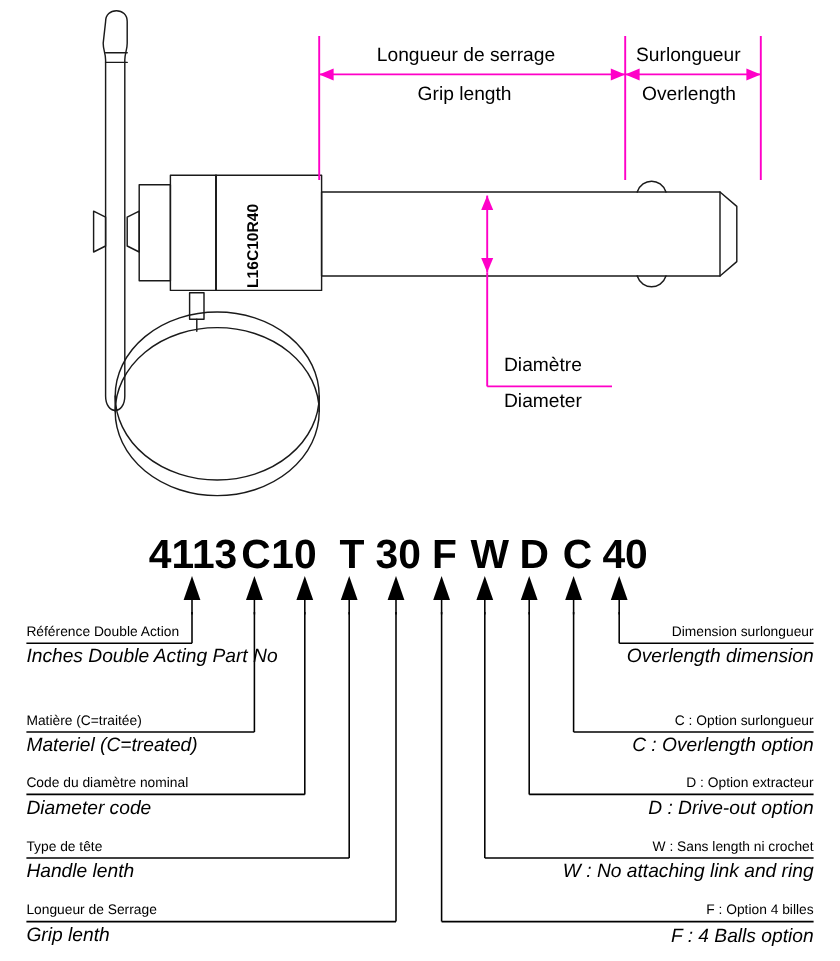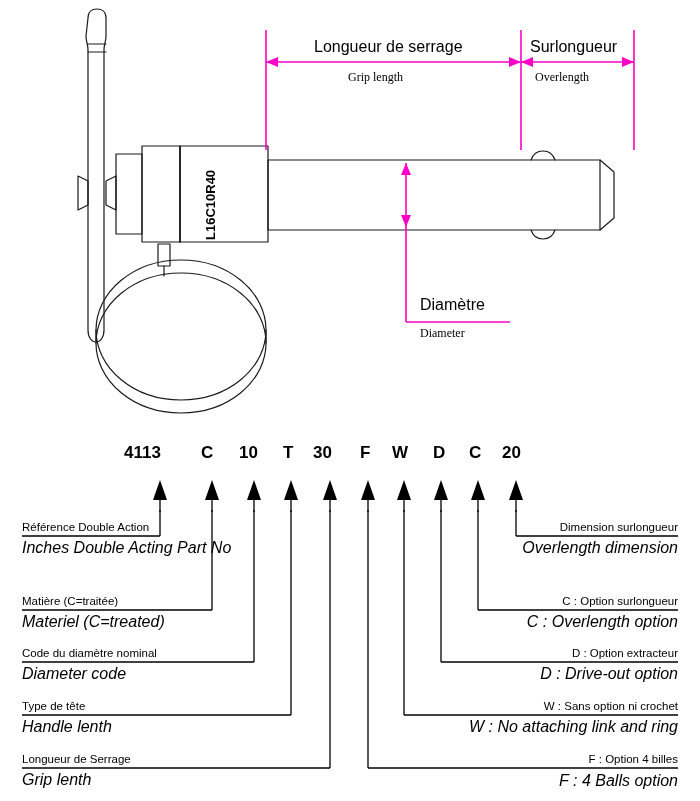--- a/index.html
+++ b/index.html
@@ -10,24 +10,24 @@
     color:#000;
     position:relative;
     overflow:hidden;
   }
   .stage{position:absolute;left:0;top:0;width:700px;height:801px;}
   svg.layer{position:absolute;left:0;top:0;width:700px;height:801px;}
   .lbl{position:absolute;white-space:nowrap;}
 
   
   .dim-fr{font-size:16px;}
-  .dim-en{font-size:12px;font-family:Liberation Serif, serif;}
-
-  
-  .pn{position:absolute;font-size:17px;font-weight:bold;letter-spacing:0px;}
+  .dim-en{font-size:16px;}
+
+  
+  .pn{position:absolute;font-size:34px;font-weight:bold;letter-spacing:0px;}
 
   
   .leg-fr{position:absolute;font-size:11.5px;white-space:nowrap;text-align:center;}
   .leg-en{position:absolute;font-size:16px;font-style:italic;white-space:nowrap;}
   .leg-fr.r,.leg-en.r{text-align:right;}
 
   
   .vtext{
     position:absolute;
     font-size:13px;font-weight:bold;
@@ -167,28 +167,28 @@
   <div class="lbl dim-en" style="left:348px;top:70px;">Grip length</div>
 
   <div class="lbl dim-fr" style="left:530px;top:38px;">Surlongueur</div>
   <div class="lbl dim-en" style="left:535px;top:70px;">Overlength</div>
 
   <div class="lbl dim-fr" style="left:420px;top:296px;">Diamètre</div>
   <div class="lbl dim-en" style="left:420px;top:326px;">Diameter</div>
 
   <div class="pn" style="left:124px;top:443px;">4113</div>
   <div class="pn" style="left:201px;top:443px;">C</div>
-  <div class="pn" style="left:239px;top:443px;">10</div>
+  <div class="pn" style="left:226px;top:443px;">10</div>
   <div class="pn" style="left:283px;top:443px;">T</div>
   <div class="pn" style="left:313px;top:443px;">30</div>
   <div class="pn" style="left:360px;top:443px;">F</div>
   <div class="pn" style="left:392px;top:443px;">W</div>
   <div class="pn" style="left:433px;top:443px;">D</div>
   <div class="pn" style="left:469px;top:443px;">C</div>
-  <div class="pn" style="left:502px;top:443px;">20</div>
+  <div class="pn" style="left:502px;top:443px;">40</div>
 
   <div class="leg-fr" style="left:22px;top:536px;transform:translateY(-15px);">Référence Double Action</div>
   <div class="leg-en" style="left:22px;top:536px;transform:translateY(3px);">Inches Double Acting Part No</div>
 
   <div class="leg-fr" style="left:22px;top:610px;transform:translateY(-15px);">Matière (C=traitée)</div>
   <div class="leg-en" style="left:22px;top:610px;transform:translateY(3px);">Materiel (C=treated)</div>
 
   <div class="leg-fr" style="left:22px;top:662px;transform:translateY(-15px);">Code du diamètre nominal</div>
   <div class="leg-en" style="left:22px;top:662px;transform:translateY(3px);">Diameter code</div>
 
@@ -200,19 +200,19 @@
 
   <div class="leg-fr r" style="right:22px;top:536px;transform:translateY(-15px);margin-left:44px;">Dimension surlongueur</div>
   <div class="leg-en r" style="right:22px;top:536px;transform:translateY(3px);">Overlength dimension</div>
 
   <div class="leg-fr r" style="right:22px;top:610px;transform:translateY(-15px);">C : Option surlongueur</div>
   <div class="leg-en r" style="right:22px;top:610px;transform:translateY(3px);">C : Overlength option</div>
 
   <div class="leg-fr r" style="right:22px;top:662px;transform:translateY(-15px);">D : Option extracteur</div>
   <div class="leg-en r" style="right:22px;top:662px;transform:translateY(3px);">D : Drive-out option</div>
 
-  <div class="leg-fr r" style="right:22px;top:715px;transform:translateY(-15px);">W : Sans option ni crochet</div>
+  <div class="leg-fr r" style="right:22px;top:715px;transform:translateY(-15px);">W : Sans length ni crochet</div>
   <div class="leg-en r" style="right:22px;top:715px;transform:translateY(3px);">W : No attaching link and ring</div>
 
   <div class="leg-fr r" style="right:22px;top:768px;transform:translateY(-15px);">F : Option 4 billes</div>
   <div class="leg-en r" style="right:22px;top:769px;transform:translateY(3px);">F : 4 Balls option</div>
 
 </div>
 
 </body></html>

